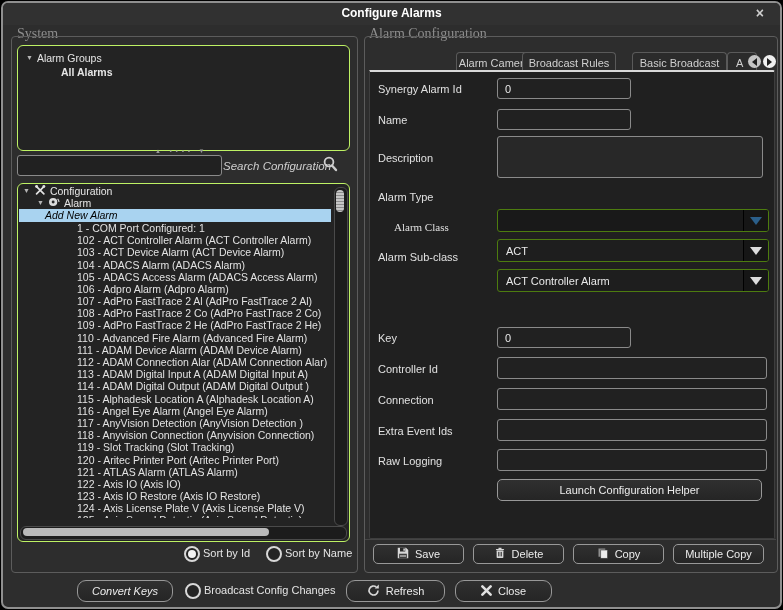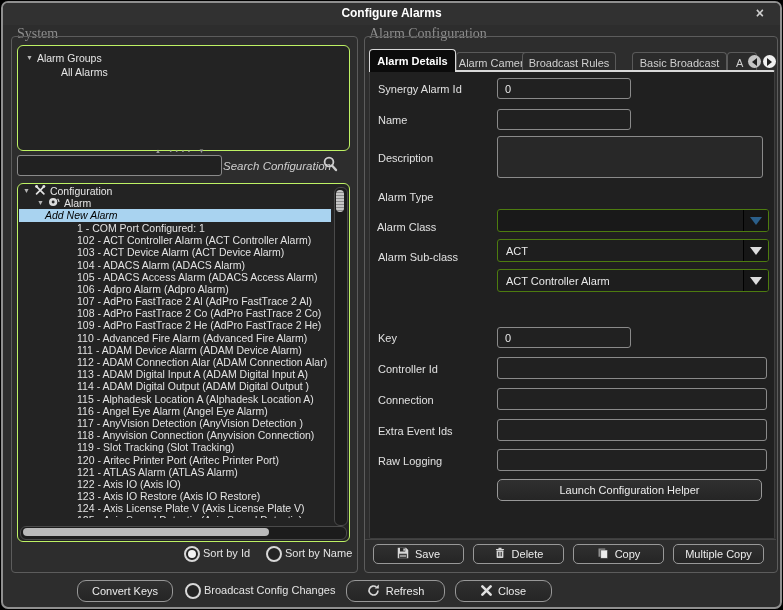--- a/index.html
+++ b/index.html
@@ -63,21 +63,21 @@
   </div>
 
   <span class="grouplabel" style="left:14px;top:23px;">System</span>
   <div class="groupbox" style="left:8px;top:33px;width:345px;height:535px;"></div>
 
   <div class="panelbox" style="left:14px;top:42px;width:331px;height:104px;">
     <div class="trow" style="padding-left:8px;padding-top:6px;">
       <span class="expander">▼</span>
       <span class="treetext">Alarm Groups</span>
     </div>
-    <div class="trow" style="padding-left:43px;padding-top:2px;">
+    <div class="trow" style="padding-left:43px;padding-top:2px;font-weight:bold;">
       <span class="treetext">All Alarms</span>
     </div>
   </div>
 
   <div class="splitter" style="left:152px;top:145px;">▲ ▪▪▪▪ ▼</div>
 
   <div class="input" style="left:14px;top:152px;width:196px;height:19px;">
     <span></span>
   </div>
   <span class="searchlbl" style="left:220px;top:157px;">Search Configuration</span>
@@ -149,21 +149,20 @@
   </div>
 
   <div class="radio sel" style="left:181px;top:543px;"></div>
   <span class="radiolabel" style="left:200px;top:544px;">Sort by Id</span>
   <div class="radio" style="left:263px;top:543px;"></div>
   <span class="radiolabel" style="left:282px;top:544px;">Sort by Name</span>
 
   <span class="grouplabel" style="left:366px;top:23px;">Alarm Configuration</span>
   <div class="groupbox" style="left:361px;top:33px;width:412px;height:535px;"></div>
 
-  <div class="tab active" style="left:366px;top:46px;width:85px;height:22px;">Alarm Details</div>
   <div class="tab" style="left:453px;top:49px;width:80px;height:19px;">Alarm Cameras</div>
   <div class="tab" style="left:519px;top:49px;width:92px;height:19px;">Broadcast Rules</div>
   <div class="tab" style="left:629px;top:49px;width:93px;height:19px;">Basic Broadcast</div>
   <div class="tab clipped" style="left:724px;top:49px;width:20px;height:19px;justify-content:flex-start;padding-left:8px;">A</div>
   <div class="circbtn" style="left:745px;top:52px;z-index:4;">
       <span class="ctri left"></span>
     </div>
   <div class="circbtn" style="left:760px;top:52px;z-index:4;background:#efefef;">
       <span class="ctri right"></span>
     </div>
@@ -184,21 +183,21 @@
   <div class="textarea" style="left:494px;top:133px;width:250px;height:34px;z-index:2;"><span></span></div>
 
   <span class="flabel" style="left:375px;top:188px;z-index:2;">Alarm Type</span>
   <div class="combo" style="left:494px;top:182px;width:262px;height:21px;z-index:2;background:#191919;">
     <span></span>
     <span class="arrbox">
         <span class="tri blue"></span>
       </span>
   </div>
 
-  <span class="flabel" style="left:374px;top:218px;z-index:2;">Alarm Class</span>
+  <span class="flabel" style="left:391px;top:218px;z-index:2;font-family:Liberation Serif, serif;">Alarm Class</span>
   <div class="combo" style="left:494px;top:212px;width:262px;height:21px;z-index:2;">
     <span>ACT</span>
     <span class="arrbox">
         <span class="tri"></span>
       </span>
   </div>
 
   <span class="flabel" style="left:375px;top:248px;z-index:2;">Alarm Sub-class</span>
   <div class="combo" style="left:494px;top:242px;width:262px;height:21px;z-index:2;">
     <span>ACT Controller Alarm</span>
@@ -266,21 +265,21 @@
     <span class="icon" style="margin:0;"><svg viewBox="0 0 16 16" width="12" height="12">
           <rect x="2" y="2" width="9" height="11" fill="#8f8f8f"></rect>
           <rect x="5" y="4" width="9" height="11" fill="#ececec" stroke="#3a3a3a" stroke-width="0.8"></rect>
         </svg></span>
     <span>Copy</span>
   </div>
   <div class="btn" style="left:670px;top:541px;width:89px;height:18px;">
     <span>Multiple Copy</span>
   </div>
 
-  <div class="btn round" style="left:74px;top:577px;width:94px;height:20px;">
+  <div class="btn round" style="left:74px;top:577px;width:94px;height:20px;font-style:italic;">
     <span>Convert Keys</span>
   </div>
   <div class="radio" style="left:182px;top:580px;"></div>
   <span class="radiolabel" style="left:201px;top:581px;">Broadcast Config Changes</span>
   <div class="btn round" style="left:452px;top:577px;width:95px;height:20px;">
     <span class="icon" style="margin:0;"><svg viewBox="0 0 12 12" width="11" height="11">
           <path d="M1.5 1.5 L10.5 10.5 M10.5 1.5 L1.5 10.5" stroke="#e0e0e0" stroke-width="2.8" stroke-linecap="round"></path>
         </svg></span>
     <span>Close</span>
   </div>

